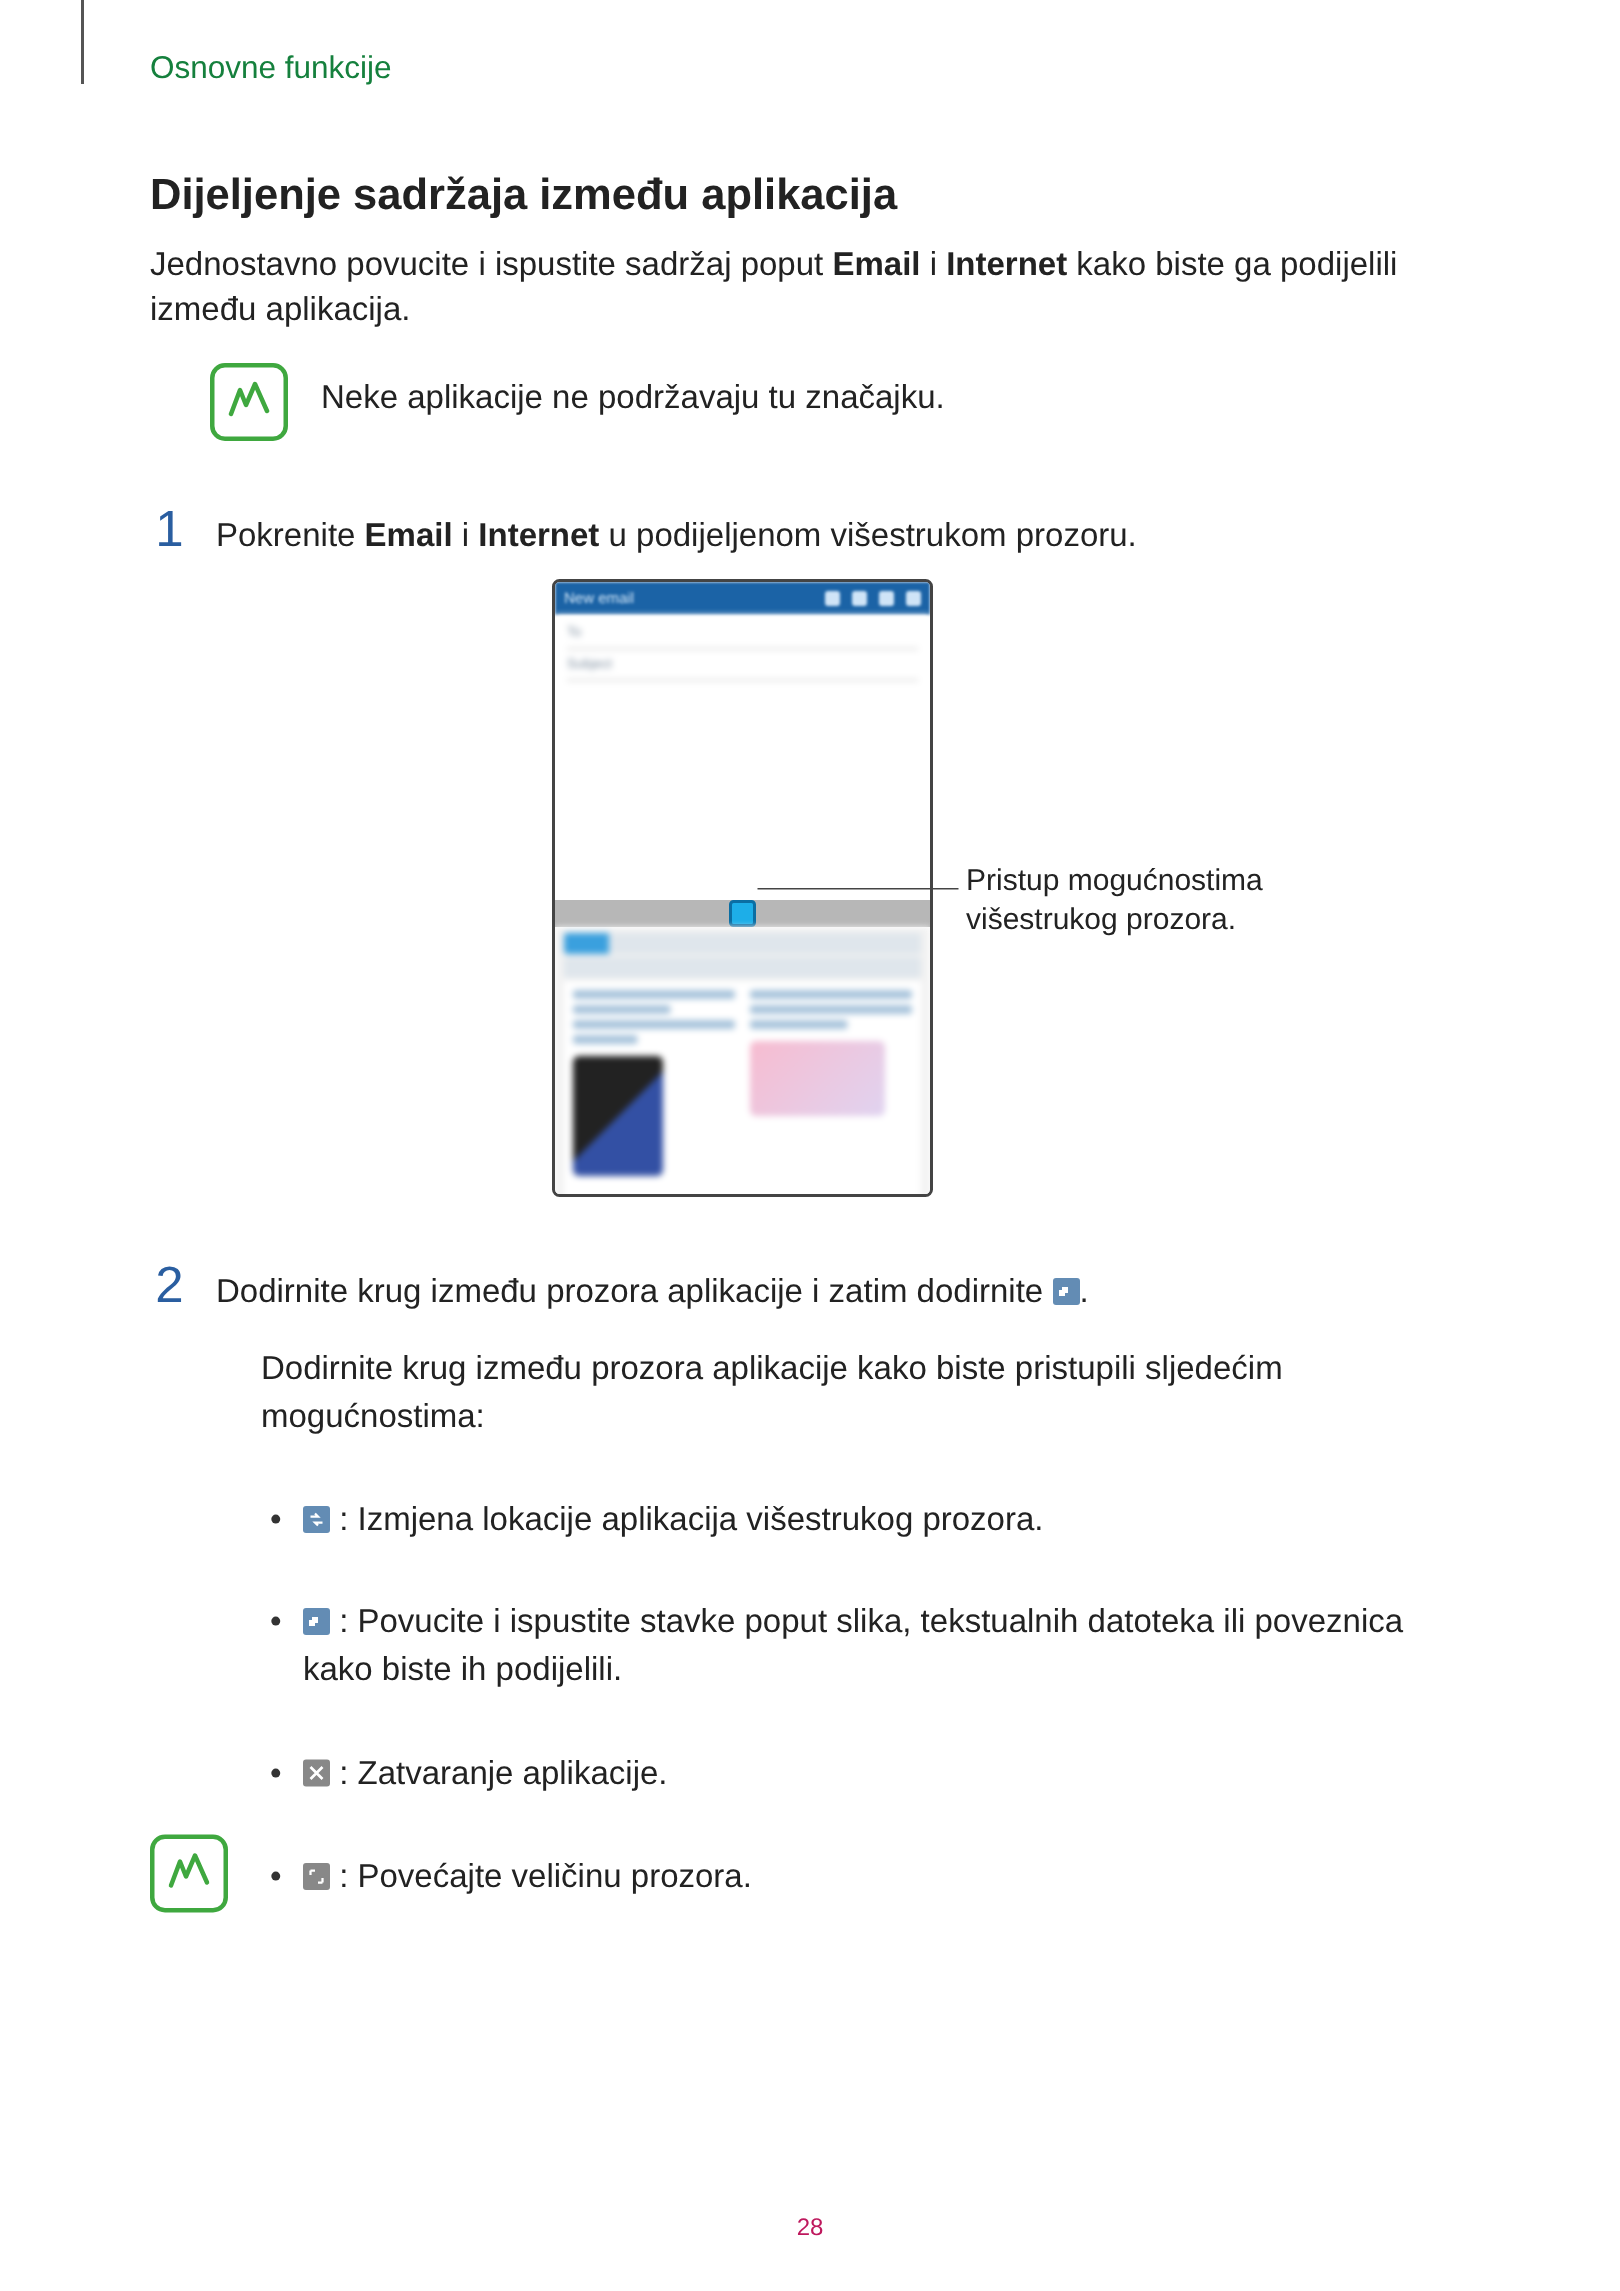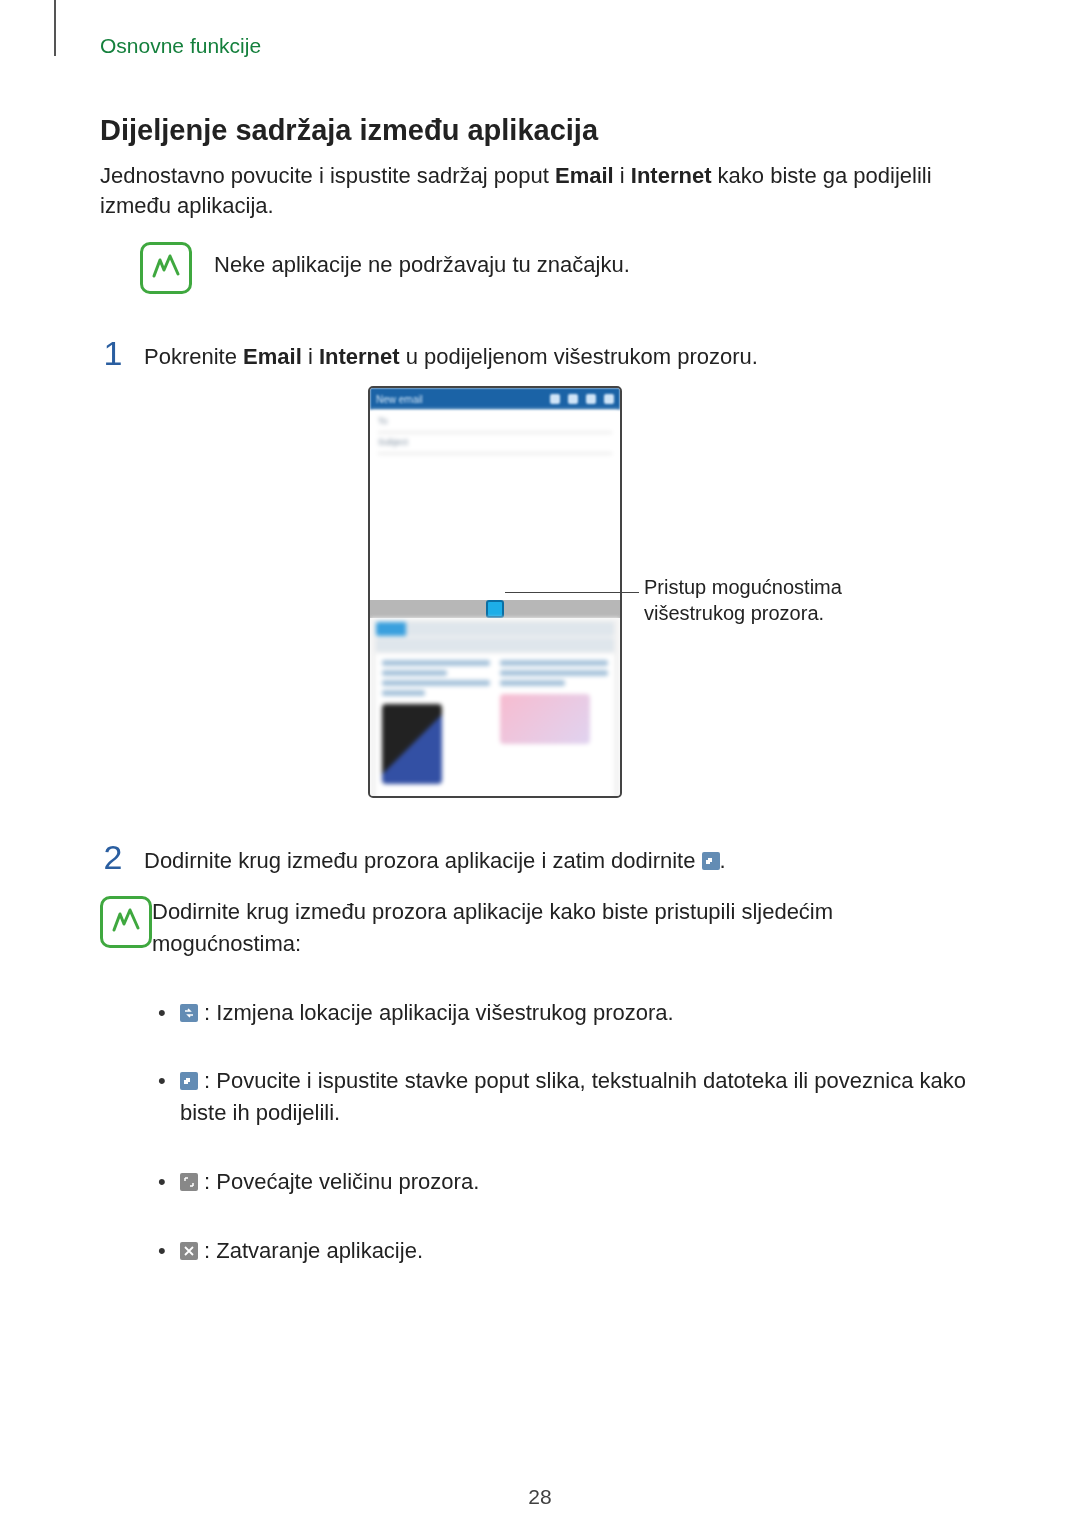--- a/index.html
+++ b/index.html
@@ -220,21 +220,22 @@
     position: absolute;
     inset: 0;
     margin: auto;
   }
   .inline-icon.swap { background: #638cb4; }
   .inline-icon.move { background: #638cb4; }
   .inline-icon.max  { background: #888; }
   .inline-icon.close{ background: #888; }
   .options-block {
     display: flex;
-    align-items: flex-start;
+    align-items: flex-end;
+    gap: 22px;
   }
   .options-body {
     font-size: 22px;
     line-height: 1.45;
   }
   ul.bullets {
     list-style: none;
     padding: 0;
     margin: 8px 0 0 0;
   }
@@ -246,26 +247,26 @@
   }
   ul.bullets li::before {
     content: "•";
     position: absolute;
     left: 6px;
     top: 0;
     color: #333;
   }
   .page-num {
     position: absolute;
-    bottom: 18px;
+    bottom: 32px;
     left: 0;
     width: 100%;
     text-align: center;
-    font-size: 21px;
-    color: #404040;
+    font-size: 16px;
+    color: #be185d;
   }
 </style>
 </head>
 <body>
 
 <div class="page">
   <div class="margin-rule"></div>
 
   <div class="running-head">Osnovne funkcije</div>
 
@@ -364,31 +365,31 @@
           </span><span> : Izmjena lokacije aplikacija višestrukog prozora.</span>
         </li>
         <li>
           <span class="inline-icon move">
             <svg width="12" height="12" viewBox="0 0 12 12">
                 <path d="M3 3h4v4H5v2H1V5h2z" fill="#fff"></path>
               </svg>
           </span><span> : Povucite i ispustite stavke poput slika, tekstualnih datoteka ili poveznica kako biste ih podijelili.</span>
         </li>
         <li>
+          <span class="inline-icon close">
+            <svg width="12" height="12" viewBox="0 0 12 12">
+                <path d="M2 2l8 8M10 2l-8 8" stroke="#fff" stroke-width="1.8"></path>
+              </svg>
+          </span><span> : Zatvaranje aplikacije.</span>
+        </li>
+        <li>
           <span class="inline-icon max">
             <svg width="12" height="12" viewBox="0 0 12 12">
                 <path d="M2 2h3M2 2v3M10 10H7M10 10V7" stroke="#fff" stroke-width="1.5" fill="none"></path>
               </svg>
           </span><span> : Povećajte veličinu prozora.</span>
         </li>
-        <li>
-          <span class="inline-icon close">
-            <svg width="12" height="12" viewBox="0 0 12 12">
-                <path d="M2 2l8 8M10 2l-8 8" stroke="#fff" stroke-width="1.8"></path>
-              </svg>
-          </span><span> : Zatvaranje aplikacije.</span>
-        </li>
       </ul>
     </div>
   </div>
 
   <div class="page-num">28</div>
 </div>
 
 </body></html>

